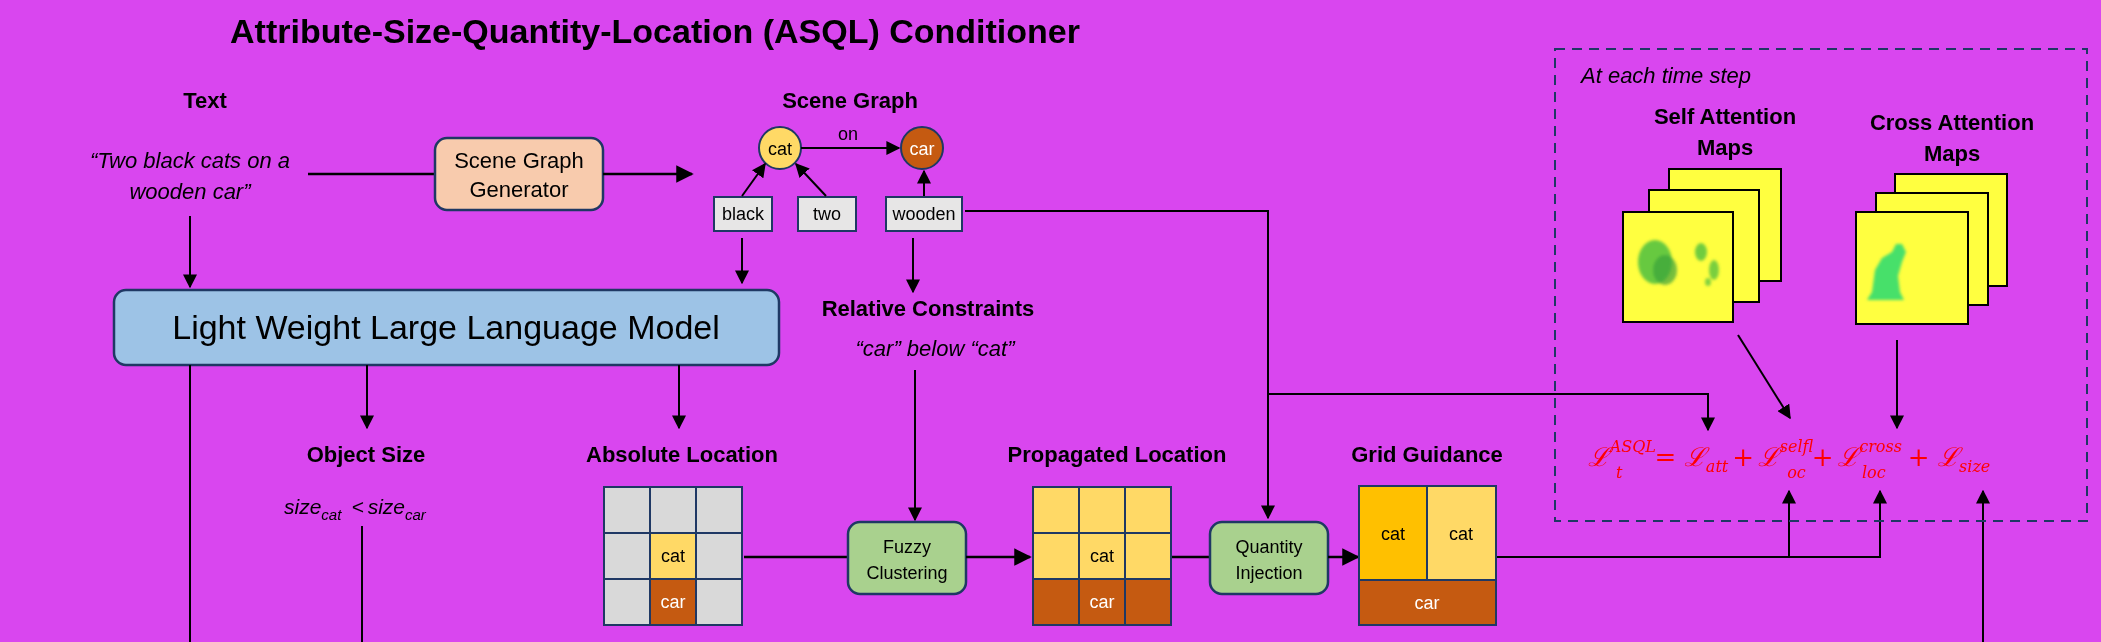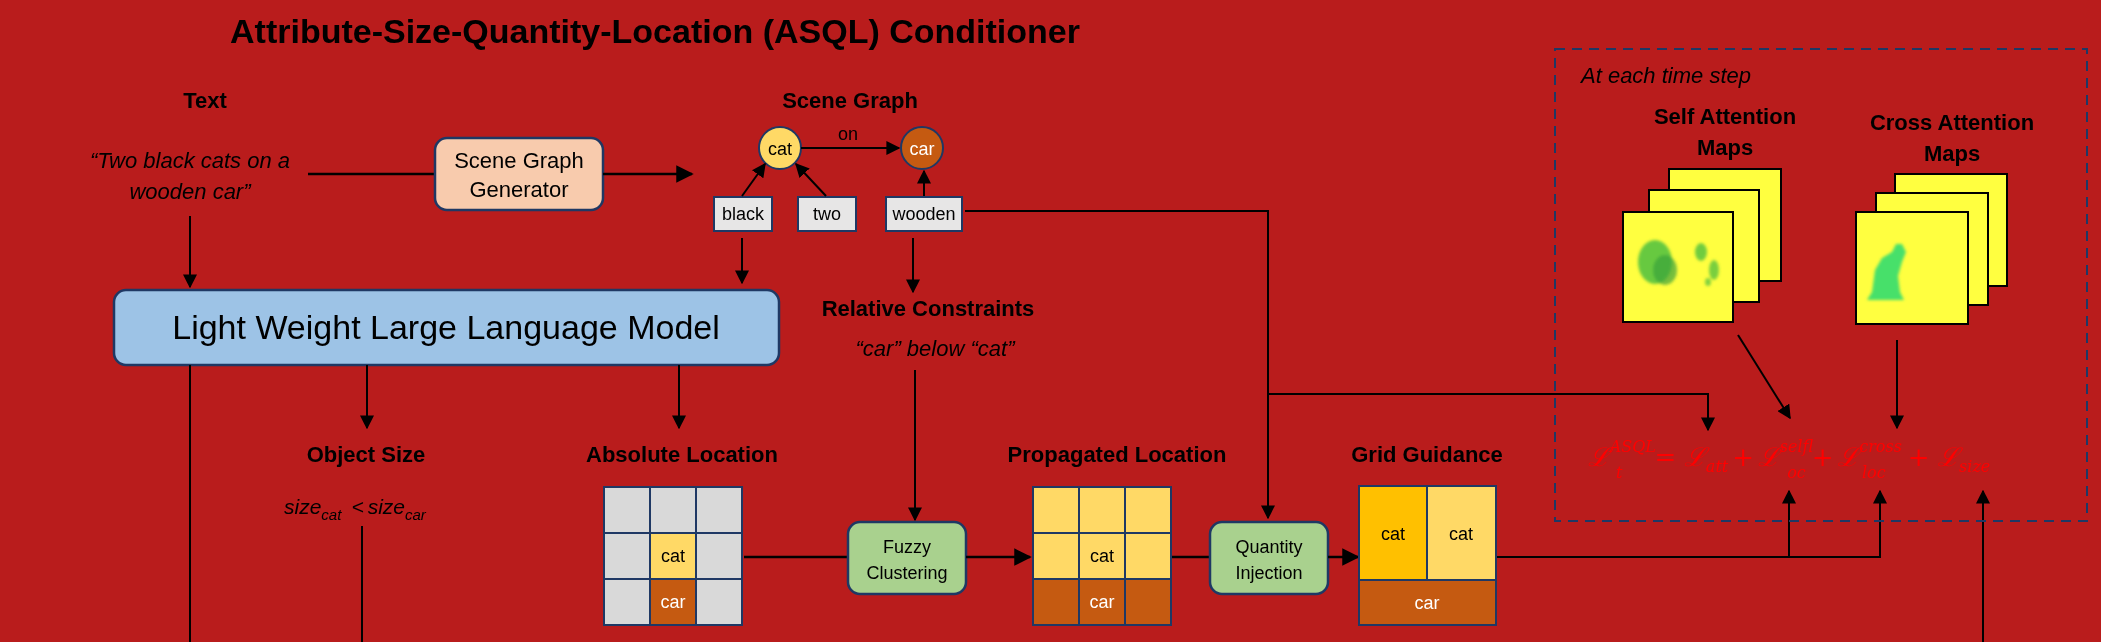--- a/index.html
+++ b/index.html
@@ -1,16 +1,16 @@
 <!DOCTYPE html>
 <html><head>
 <meta charset="utf-8">
 <style>
   html,body{margin:0;padding:0;background:#deebf7;}
-  #canvas{width:2101px;height:642px;position:relative;overflow:hidden;background:#b91c1c;}
+  #canvas{width:2101px;height:642px;position:relative;overflow:hidden;background:#d946ef;}
   svg{display:block;}
   .t{font-family:"Liberation Sans",sans-serif;}
   .b{font-weight:bold;}
   .i{font-style:italic;}
   .serif{font-family:"DejaVu Serif","Liberation Serif",serif;font-style:italic;}
 </style>
 </head>
 <body>
 
 <div id="canvas">

